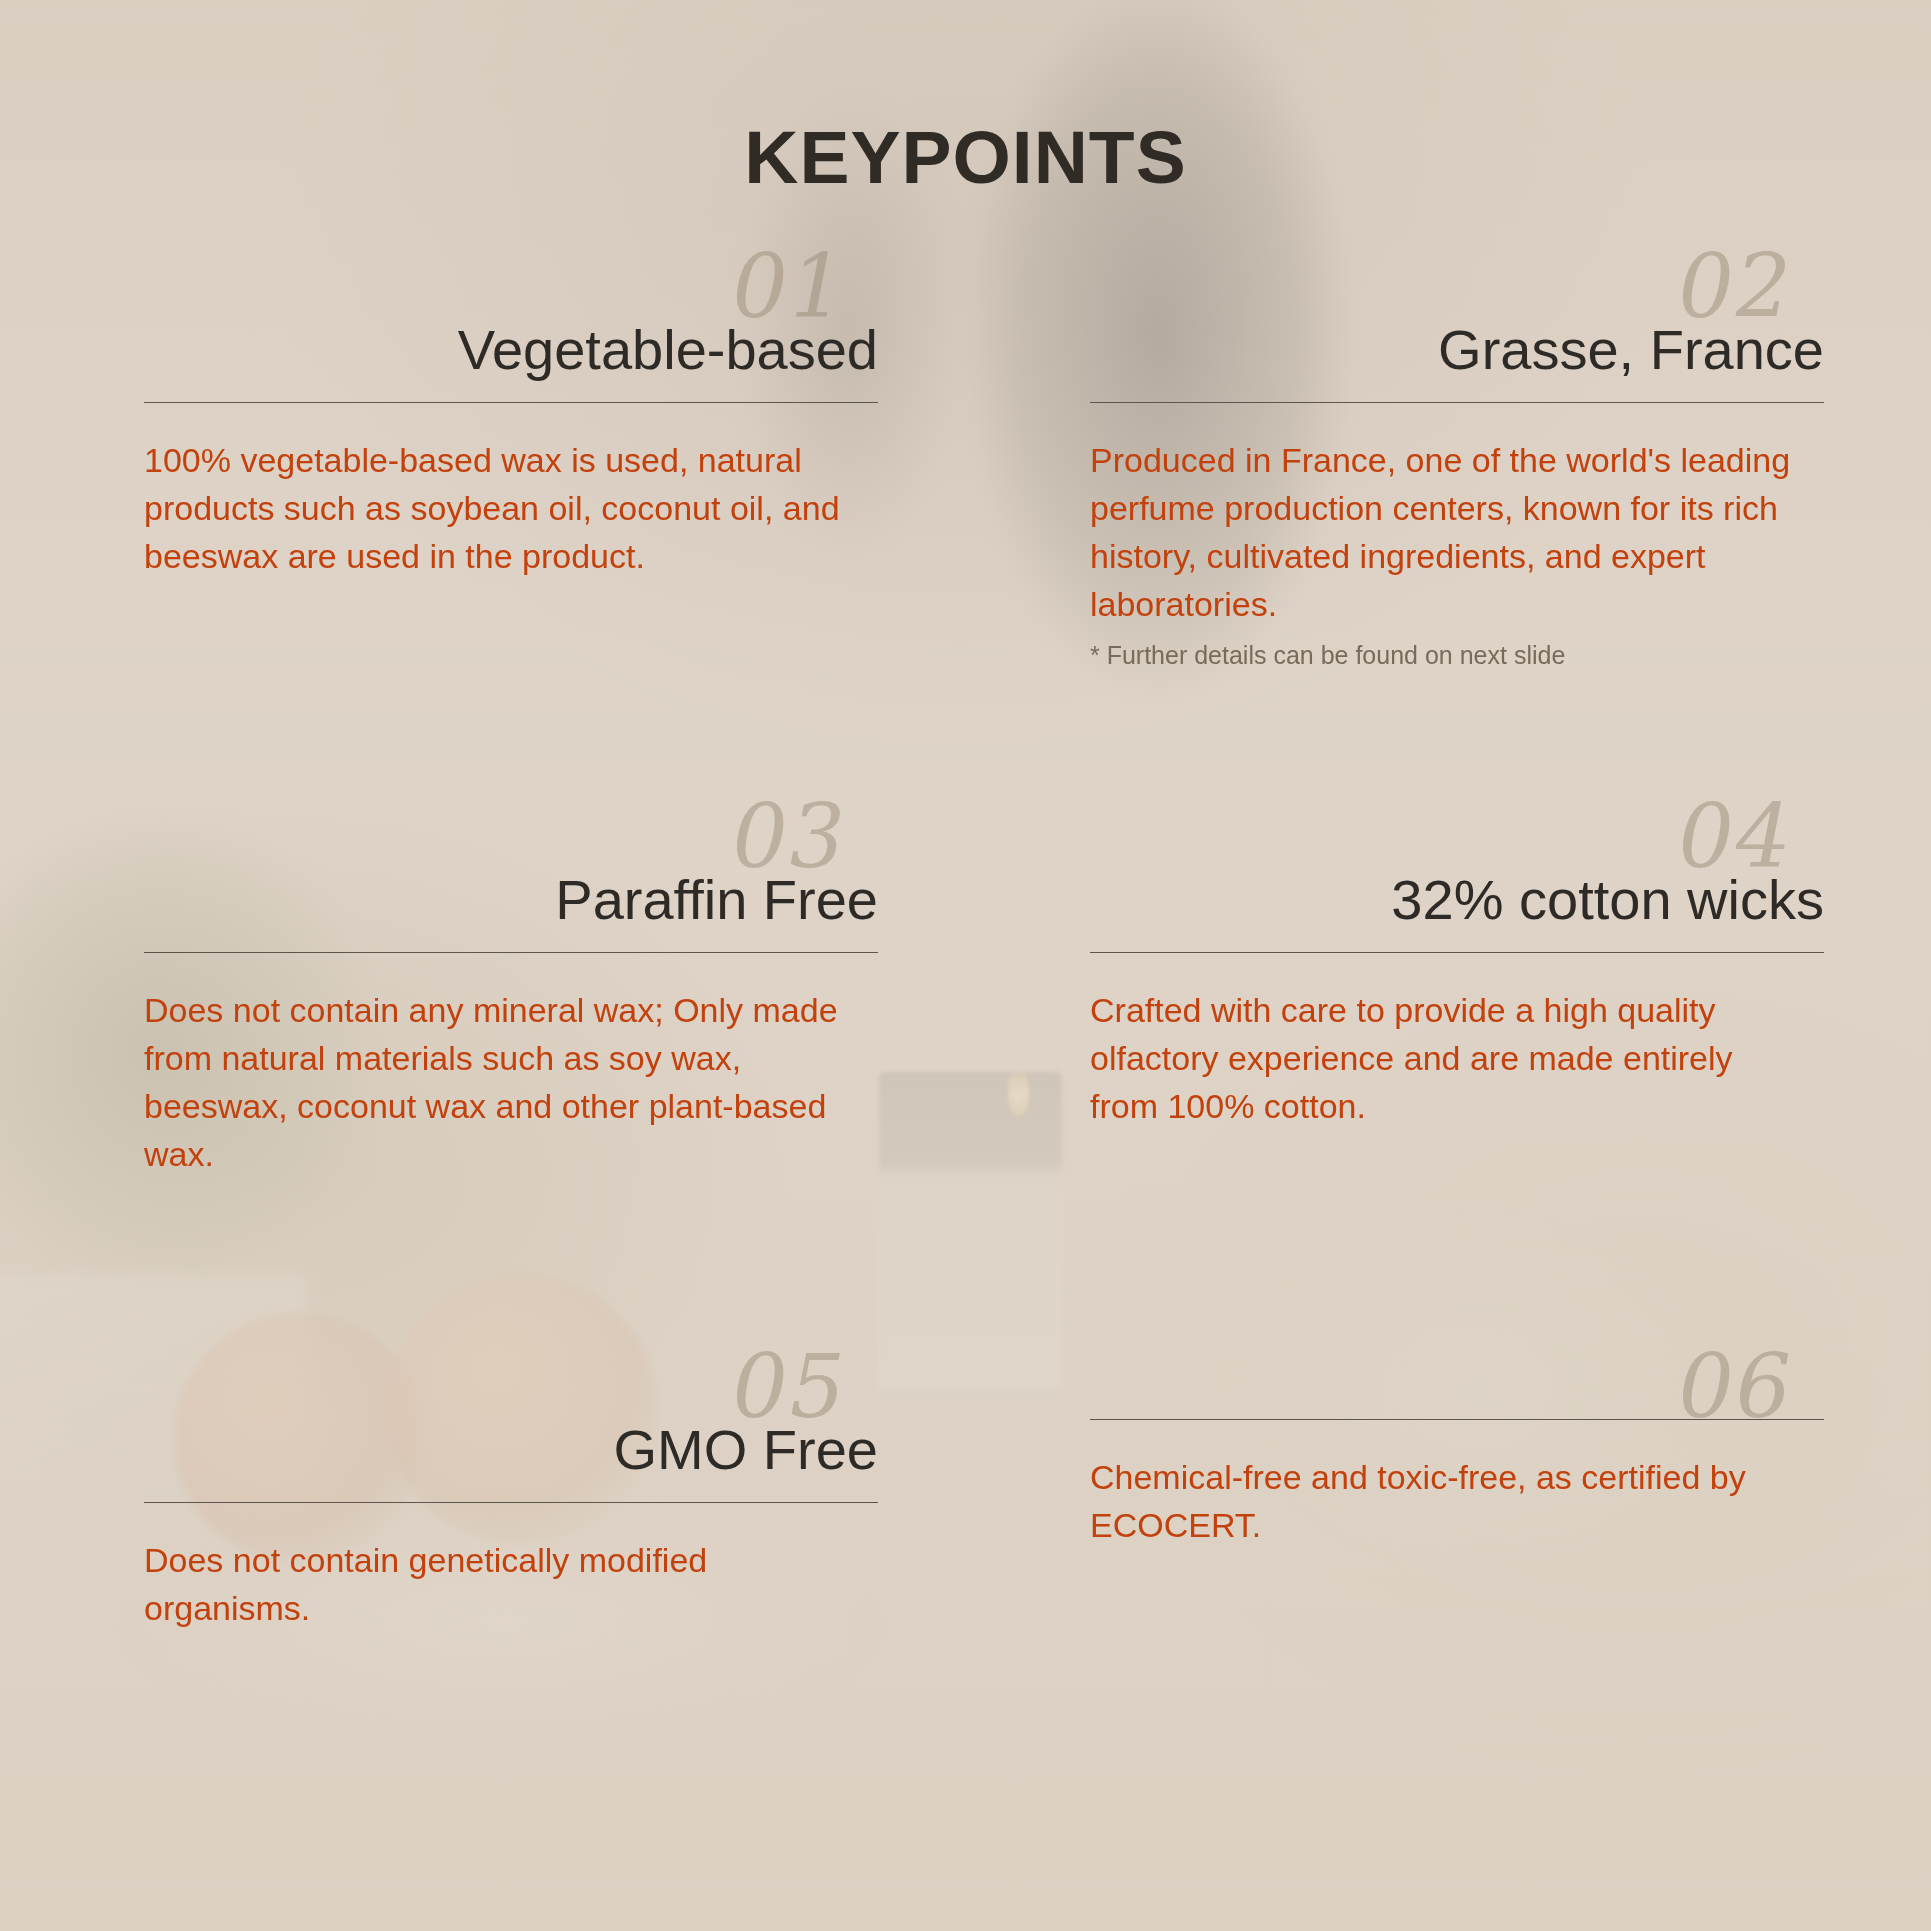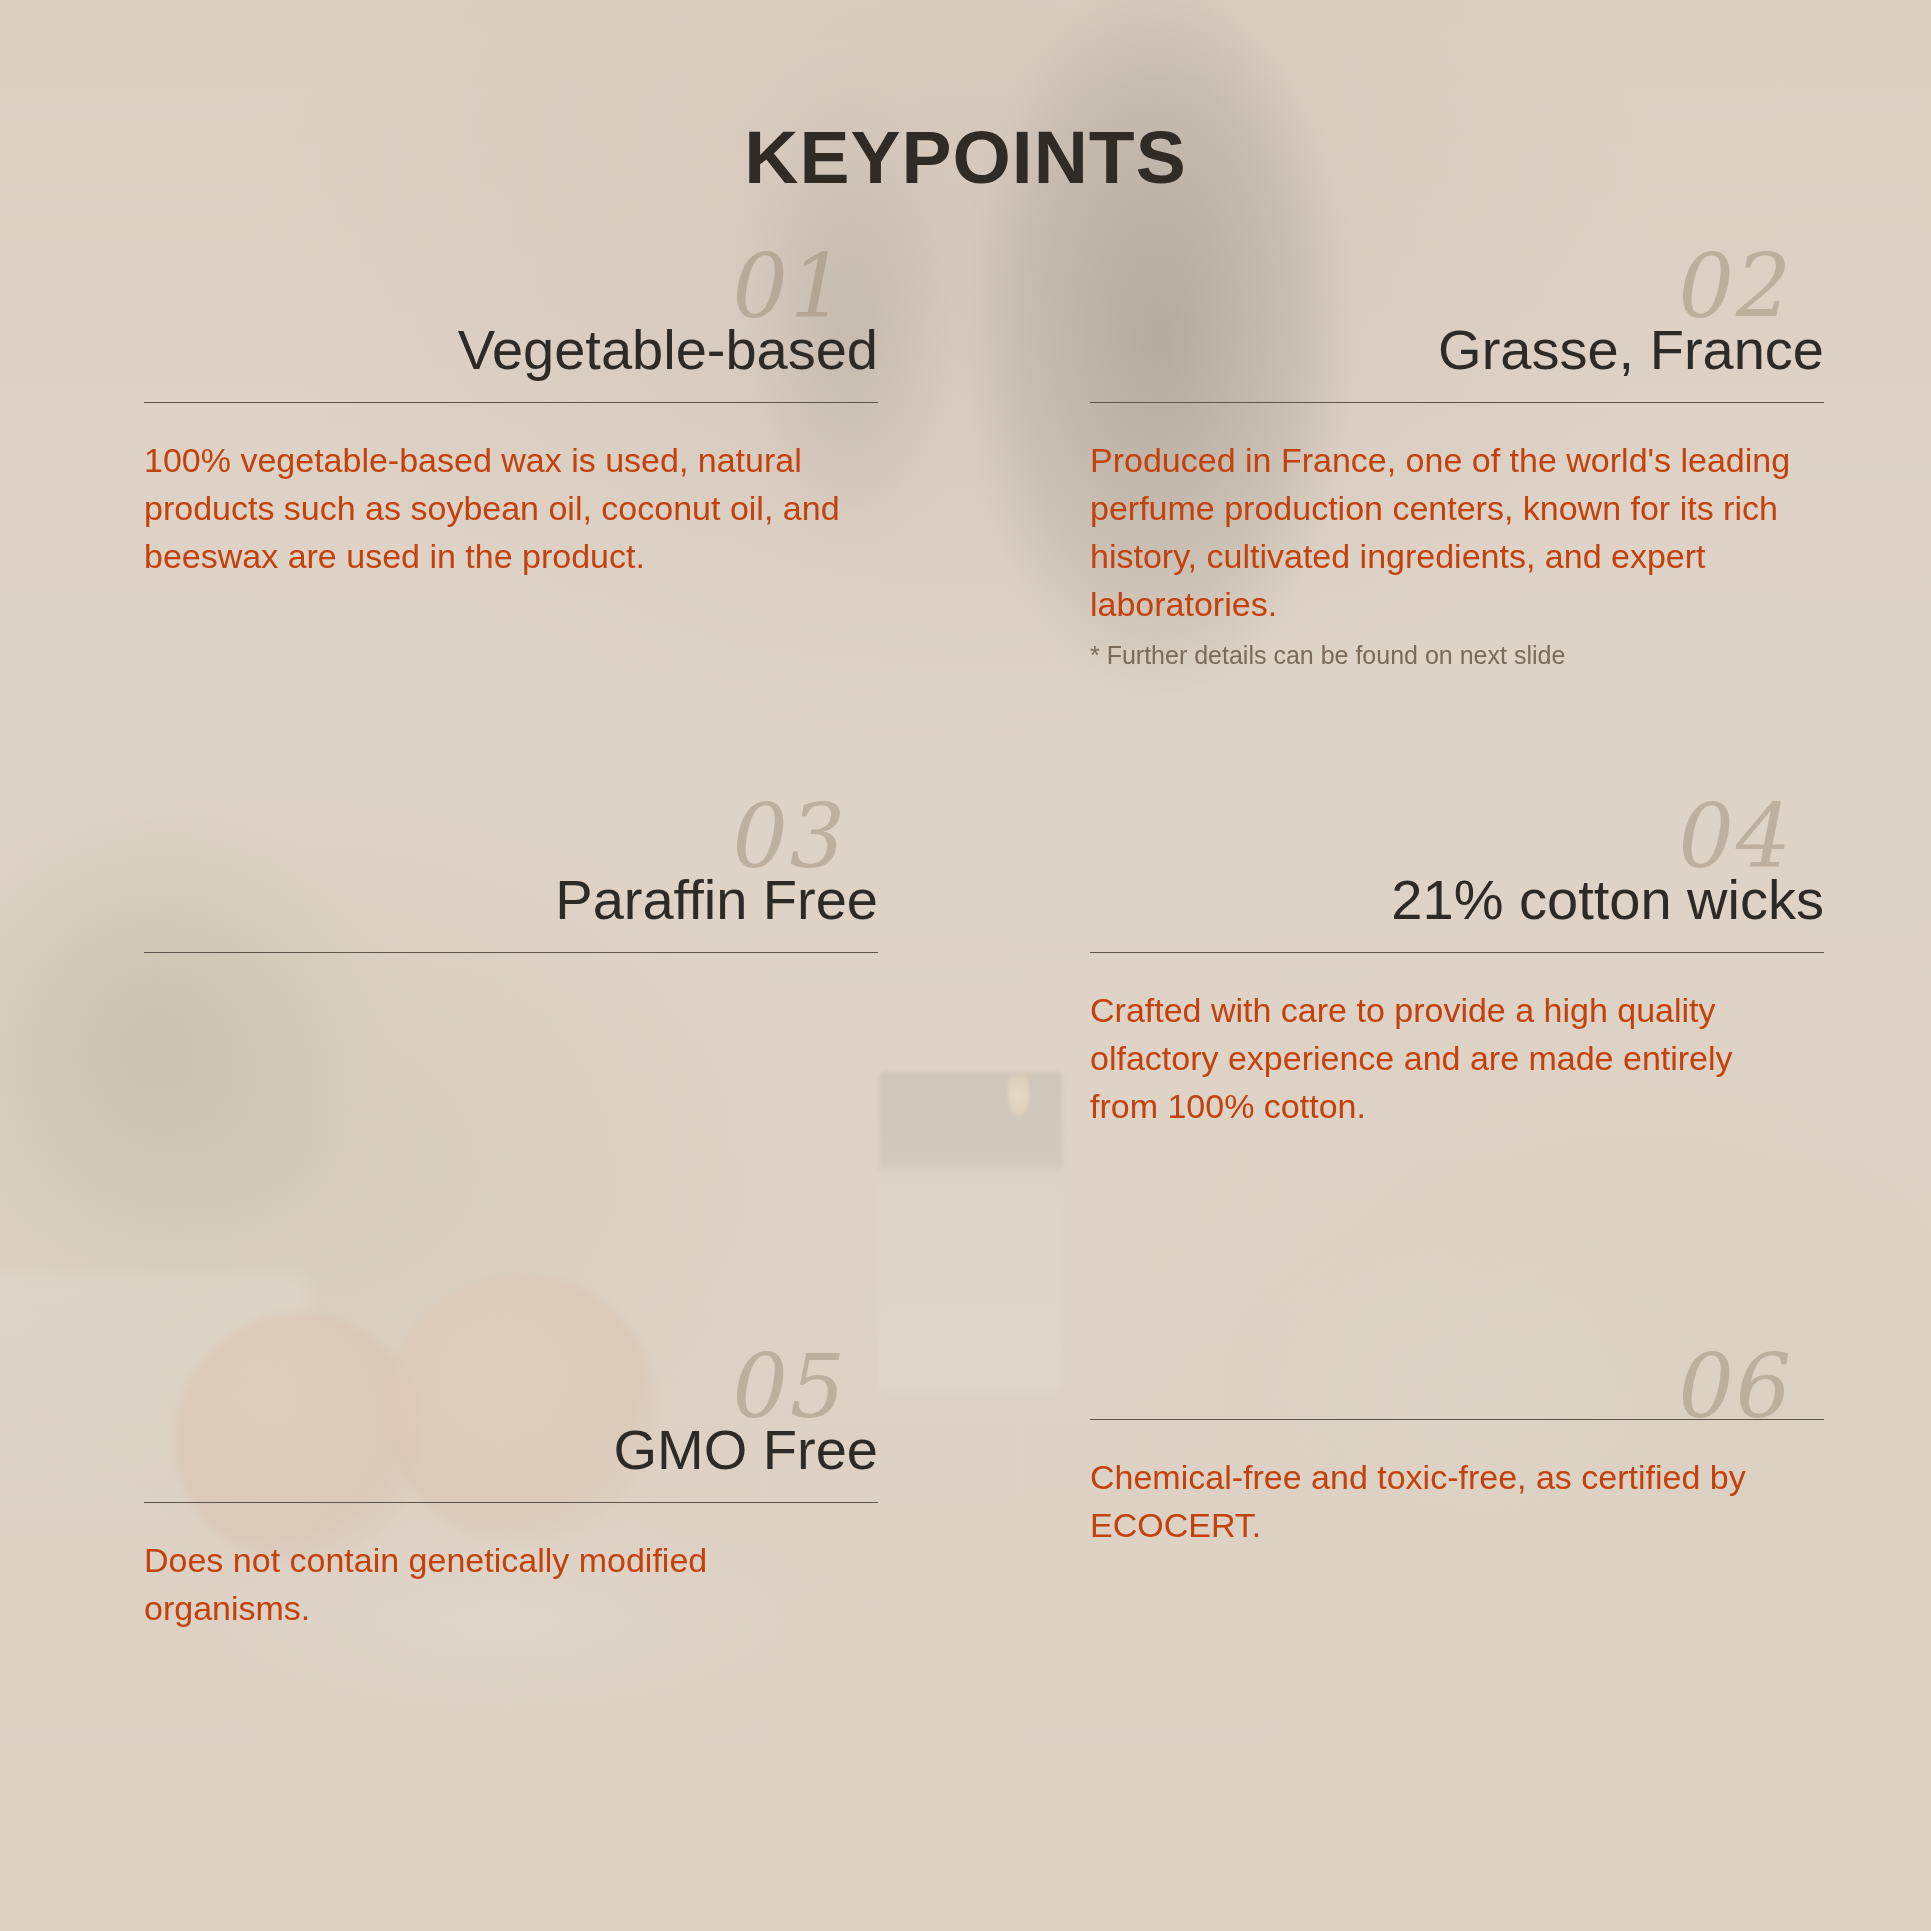--- a/index.html
+++ b/index.html
@@ -235,25 +235,26 @@
       <h2>Grasse, France</h2>
       <div class="rule"></div>
       <p class="body">Produced in France, one of the world's leading perfume production centers, known for its rich history, cultivated ingredients, and expert laboratories.</p>
       <p class="note">* Further details can be found on next slide</p>
     </div>
 
     <div class="cell">
       <div class="num">03</div>
       <h2>Paraffin Free</h2>
       <div class="rule"></div>
+      <p class="body">Does not contain any mineral wax; Only made from natural materials such as soy wax, beeswax, coconut wax and other plant-based wax.</p>
     </div>
 
     <div class="cell">
       <div class="num">04</div>
-      <h2>21% cotton wicks</h2>
+      <h2>32% cotton wicks</h2>
       <div class="rule"></div>
       <p class="body">Crafted with care to provide a high quality olfactory experience and are made entirely from 100% cotton.</p>
     </div>
 
     <div class="cell row3">
       <div class="num">05</div>
       <h2>GMO Free</h2>
       <div class="rule"></div>
       <p class="body">Does not contain genetically modified organisms.</p>
     </div>

